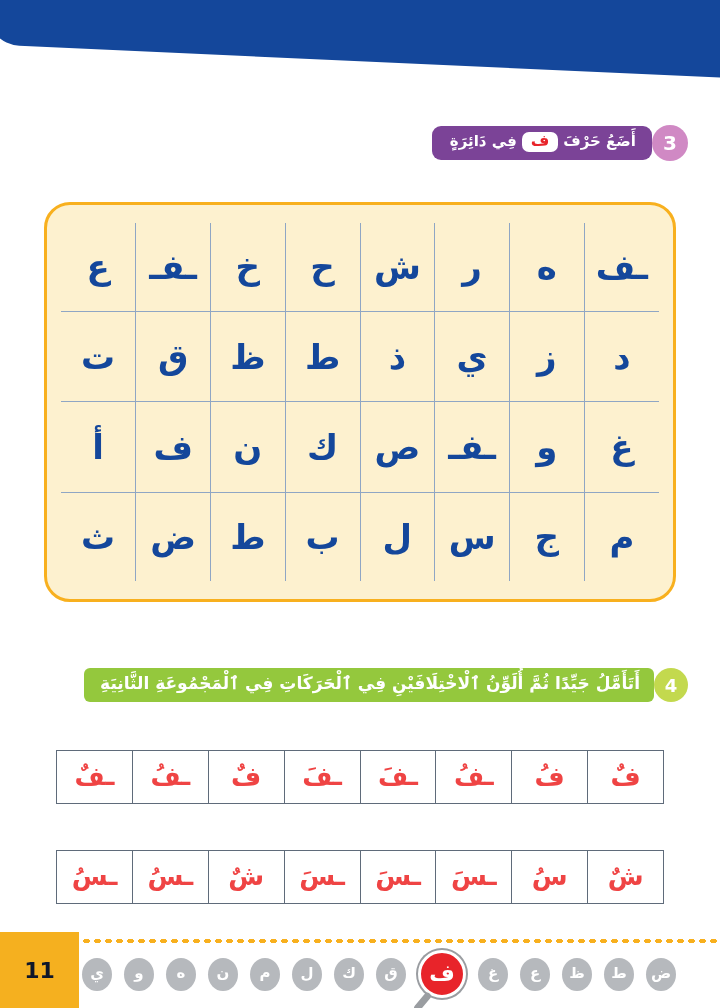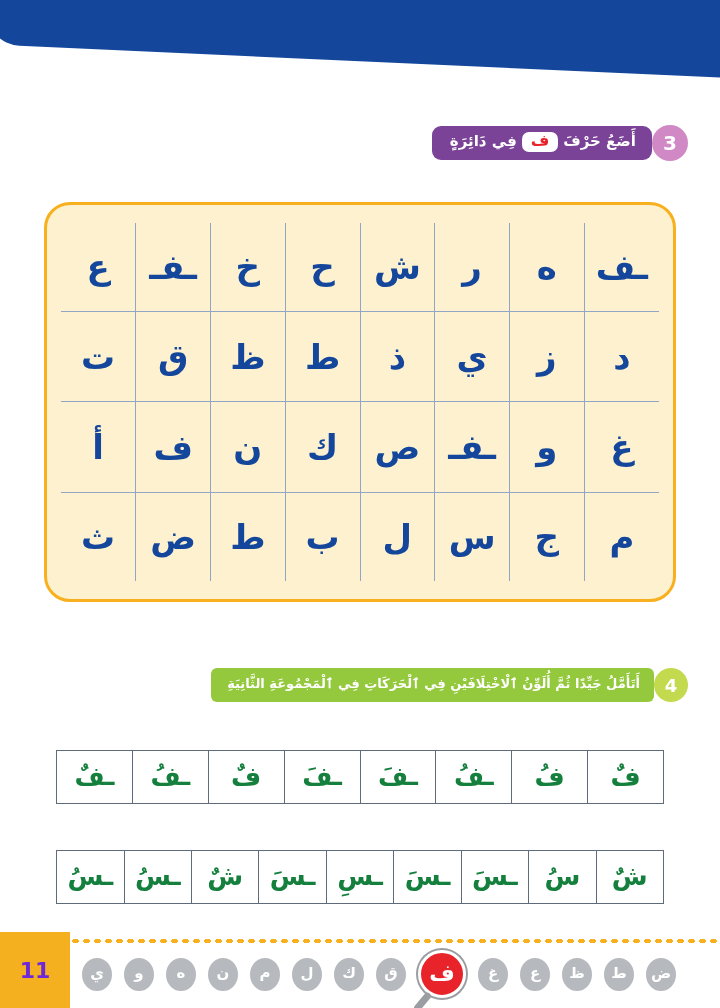--- a/index.html
+++ b/index.html
@@ -94,21 +94,21 @@
   }
 
   
   #ex4-header {
     top: 668px;
     right: 44px;
   }
   #ex4-header .ex-pill {
     background: #94c83d;
     border-radius: 6px;
-    font-size: 13px;
+    font-size: 17px;
     padding: 0 14px 3px 16px;
   }
   #ex4-header .ex-badge {
     background: #c3d94e;
     width: 34px;
     height: 34px;
     font-size: 18px;
   }
 
   
@@ -159,21 +159,21 @@
   }
   #strip-1 { top: 750px; }
   #strip-2 { top: 850px; }
   .strip-cell {
     flex: 1 1 0;
     border: 1.2px solid #5f6b7a;
     border-left: none;
     display: flex;
     align-items: center;
     justify-content: center;
-    color: #15803d;
+    color: #ef4444;
     font-size: 26px;
     font-weight: bold;
     background: #ffffff;
     box-sizing: border-box;
     padding-bottom: 2px;
   }
   .strip-cell:last-child {
     border-left: 1.2px solid #5f6b7a;
   }
 
@@ -192,27 +192,27 @@
     right: 0;
     height: 5px;
     background-image: radial-gradient(#f8b01e 48%, transparent 50%);
     background-size: 11px 6px;
     background-repeat: repeat-x;
   }
   .page-block {
     position: absolute;
     left: 0;
     top: 8px;
-    width: 70px;
+    width: 79px;
     height: 76px;
     background: #f5b01f;
     display: flex;
     align-items: center;
     justify-content: center;
-    color: #6d28d9;
+    color: #0f172a;
     font-size: 22px;
     font-weight: bold;
   }
   .footer-letters {
     position: absolute;
     left: 82px;
     right: -8px;
     top: 28px;
     height: 44px;
     display: flex;
@@ -335,21 +335,20 @@
     <div class="strip-cell">ـفَ</div>
     <div class="strip-cell">فٌ</div>
     <div class="strip-cell">ـفُ</div>
     <div class="strip-cell">ـفٌ</div>
   </div>
 <div class="strip" id="strip-2">
     <div class="strip-cell">شٌ</div>
     <div class="strip-cell">سُ</div>
     <div class="strip-cell">ـسَ</div>
     <div class="strip-cell">ـسَ</div>
-    <div class="strip-cell">ـسِ</div>
     <div class="strip-cell">ـسَ</div>
     <div class="strip-cell">شٌ</div>
     <div class="strip-cell">ـسُ</div>
     <div class="strip-cell">ـسُ</div>
   </div>
 
 <div class="footer">
   <div class="footer-dots"></div>
   <div class="page-block">11</div>
   <div class="footer-letters" id="footer-letters">

